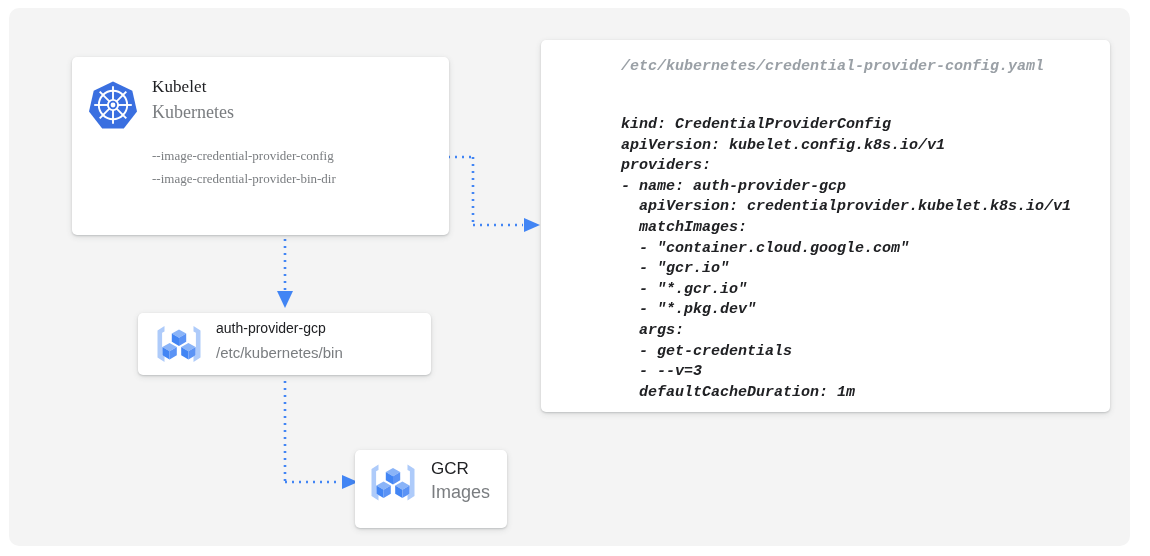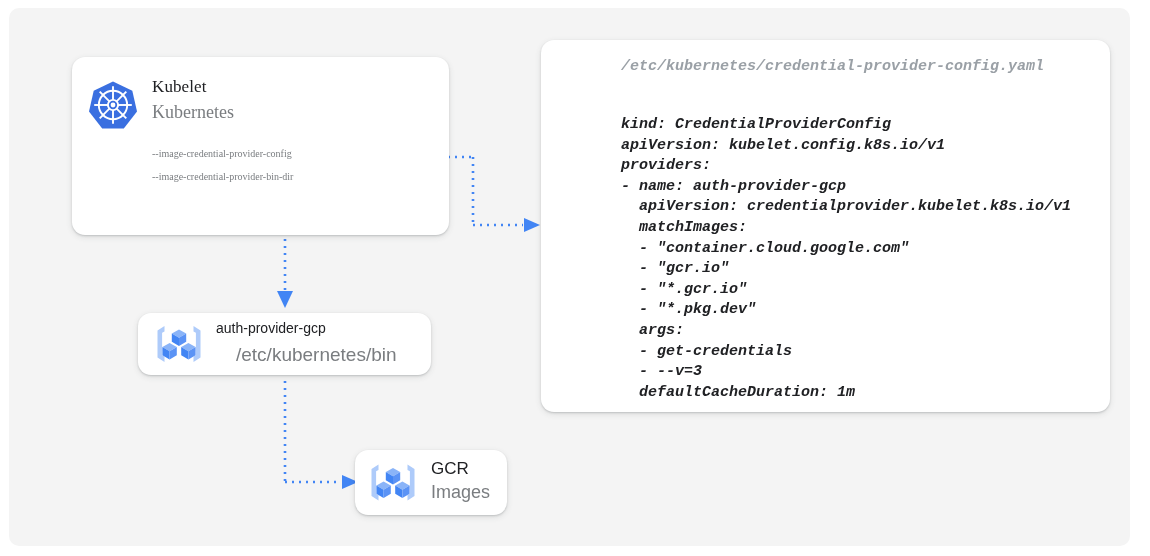--- a/index.html
+++ b/index.html
@@ -30,21 +30,21 @@
     width: 1121px;
     height: 538px;
     background: #f4f4f4;
     border-radius: 10px;
   }
 
   
   .card {
     position: absolute;
     background: #ffffff;
-    border-radius: 13px;
+    border-radius: 5px;
     box-shadow: 0 1px 2px rgba(60,64,67,0.22), 0 2px 6px rgba(60,64,67,0.12);
   }
 
   
   #kubelet-card {
     left: 72px;
     top: 57px;
     width: 377px;
     height: 178px;
     font-family: Liberation Serif, serif;
@@ -67,21 +67,21 @@
   #kubelet-subtitle {
     position: absolute;
     left: 80px;
     top: 45px;
     font-size: 18px;
     color: #7a7d80;
   }
   .kubelet-flag {
     position: absolute;
     left: 80px;
-    font-size: 10px;
+    font-size: 13px;
     color: #7a7d80;
     white-space: nowrap;
   }
   #kubelet-flag-0 { top: 91px; }
   #kubelet-flag-1 { top: 114px; }
 
   
   #auth-card {
     left: 138px;
     top: 313px;
@@ -99,31 +99,30 @@
     position: absolute;
     left: 78px;
     top: 7px;
     font-size: 14px;
     color: #202124;
   }
   #auth-subtitle {
     position: absolute;
     left: 78px;
     top: 31px;
-    font-size: 19px;
+    font-size: 15px;
     color: #7a7d80;
-    margin-left: 20px;
   }
 
   
   #gcr-card {
     left: 355px;
     top: 450px;
     width: 152px;
-    height: 65px;
+    height: 78px;
   }
   #gcr-icon {
     position: absolute;
     left: 10px;
     top: 10px;
     width: 56px;
     height: 45px;
   }
   #gcr-title {
     position: absolute;

